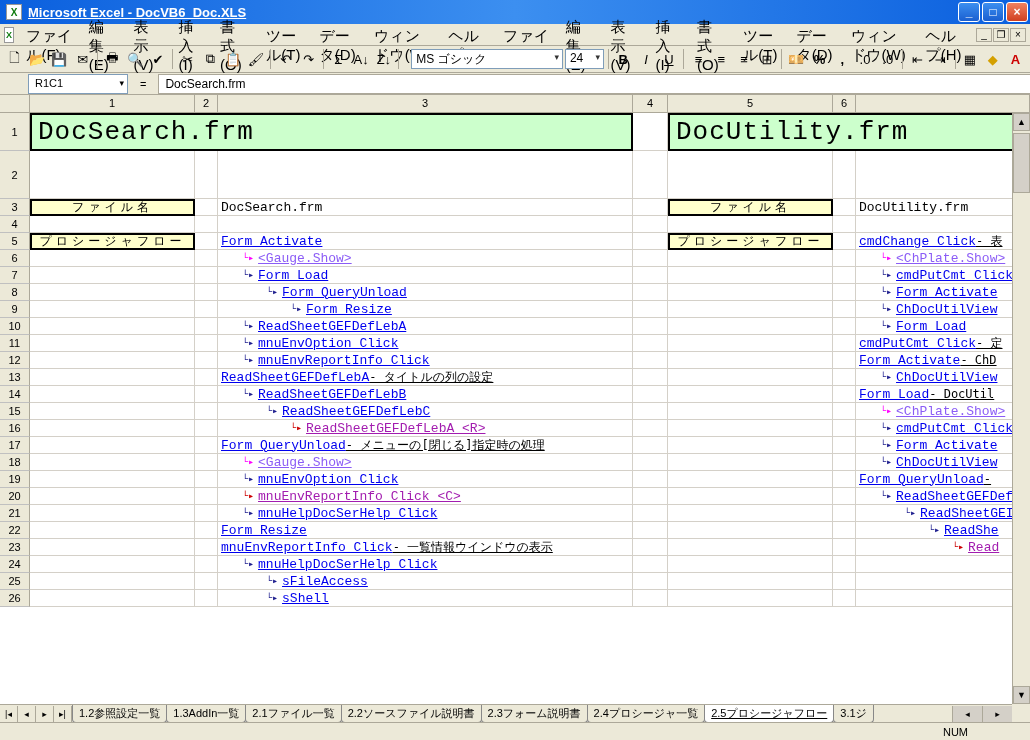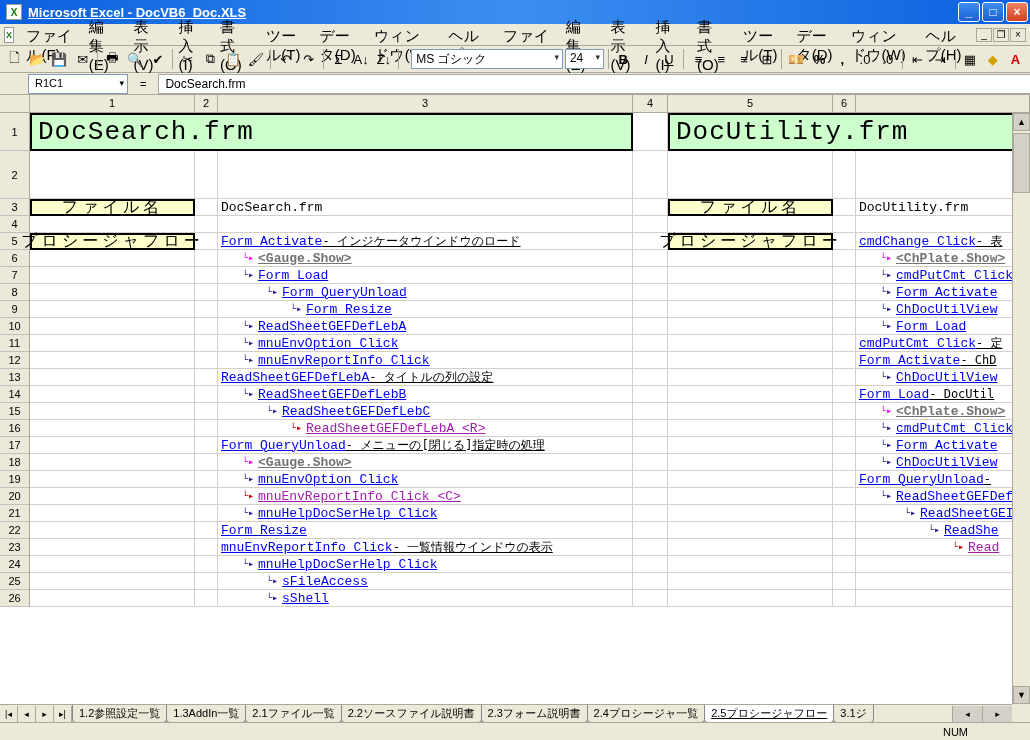--- a/index.html
+++ b/index.html
@@ -47,30 +47,30 @@
 .grid { display: grid; grid-template-columns: 30px 165px 23px 415px 35px 165px 23px 300px; }
 .rh { background: #ece9d8; border-right: 1px solid #aca899; border-bottom: 1px solid #c0c0c0; text-align: center; font-size: 11px; display: flex; align-items: center; justify-content: center; }
 .cell { border-right: 1px solid #d4d0c8; border-bottom: 1px solid #d4d0c8; padding: 1px 3px; font-size: 12px; white-space: nowrap; overflow: visible; position: relative; display: flex; align-items: center; }
 .r1 { height: 38px; }
 .r2 { height: 48px; }
 .rn { height: 17px; }
 
 .big-title { grid-column: span 3; background: #ccffcc; border: 2px solid #000; font-family: "OCR A Extended", "Courier New", monospace; font-size: 26px; font-weight: normal; padding: 2px 6px; letter-spacing: 1px; }
 .big-title2 { grid-column: span 3; background: #ccffcc; border: 2px solid #000; border-right: none; font-family: "OCR A Extended", "Courier New", monospace; font-size: 26px; padding: 2px 6px; letter-spacing: 1px; }
 
-.section-label { background: #ffffcc; border: 2px solid #000; text-align: center; font-size: 16px; letter-spacing: 4px; justify-content: center; }
+.section-label { background: #ffffcc; border: 2px solid #000; text-align: center; font-size: 12px; letter-spacing: 4px; justify-content: center; }
 .filename-val { font-family: "Courier New", monospace; font-size: 13px; }
 .proc-link { color: #0000ee; text-decoration: underline; font-family: "Courier New", monospace; font-size: 13px; }
 .proc-desc { color: #000; text-decoration: underline; font-family: "MS Gothic", monospace; }
 .tree-line { font-family: "Courier New", monospace; font-size: 13px; display: flex; align-items: center; gap: 4px; }
 .arrow { color: #1e1e8e; font-size: 10px; }
 .arrow-pink { color: #ff00ff; font-size: 10px; }
 .arrow-red { color: #cc0000; font-size: 10px; }
 .txt-blue { color: #0000ee; text-decoration: underline; }
-.txt-pink { color: #737373; text-decoration: underline; font-weight: bold; }
+.txt-pink { color: #8b5cf6; text-decoration: underline; }
 .txt-red { color: #a21caf; text-decoration: underline; }
 .indent1 { padding-left: 24px; }
 .indent2 { padding-left: 48px; }
 .indent3 { padding-left: 72px; }
 .indent4 { padding-left: 96px; }
 
 
 .sheet-tabs { position: absolute; bottom: 18px; left: 0; right: 18px; height: 18px; display: flex; background: #ece9d8; border-top: 1px solid #aca899; align-items: center; }
 .tab-nav { display: flex; }
 .tab-nav span { width: 18px; height: 16px; display: inline-flex; align-items: center; justify-content: center; font-size: 9px; border-right: 1px solid #aca899; }
@@ -234,21 +234,20 @@
       <div class="cell rn"></div>
       <div class="cell rn"></div>
       <div class="cell rn"></div>
       <div class="cell rn"></div>
       <div class="cell rn"></div>
       <div class="rh rn">5</div>
       <div class="cell rn section-label">プロシージャフロー</div>
       <div class="cell rn"></div>
       <div class="cell rn">
         <span class="proc-link">Form_Activate</span>
-        <span class="proc-desc"> - インジケータウインドウのロード</span>
       </div>
       <div class="cell rn"></div>
       <div class="cell rn section-label">プロシージャフロー</div>
       <div class="cell rn"></div>
       <div class="cell rn">
         <span class="proc-link">cmdChange_Click</span>
         <span class="proc-desc"> - 表</span>
       </div>
       <div class="rh rn">6</div>
       <div class="cell rn"></div>

